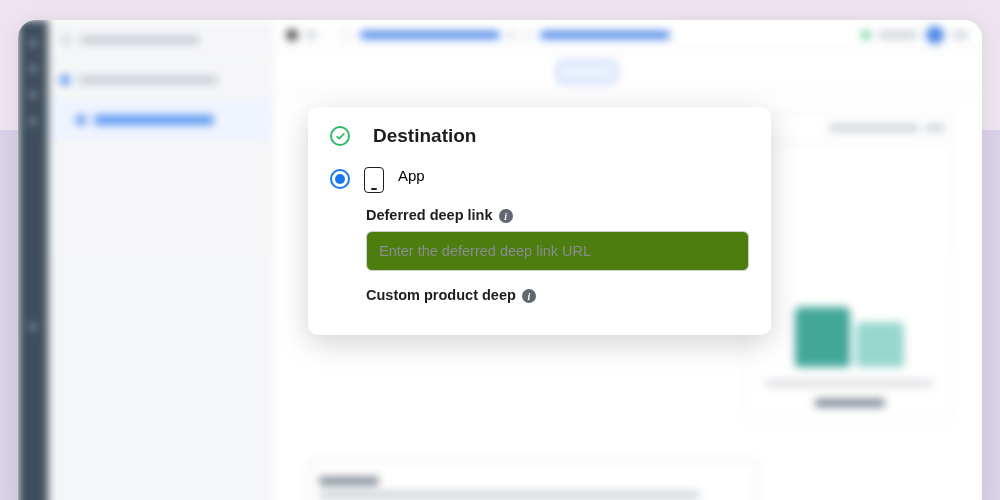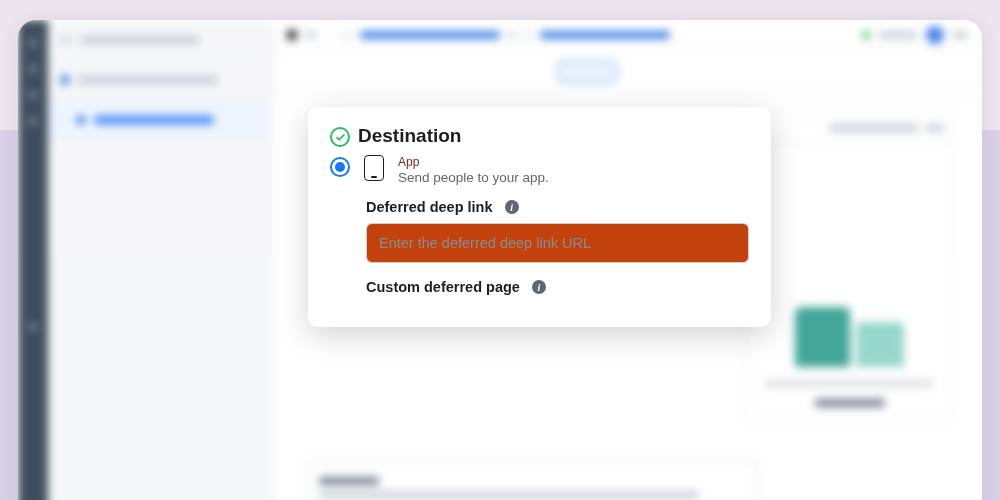--- a/index.html
+++ b/index.html
@@ -91,21 +91,21 @@
     top: 87px;
     left: 290px;
     width: 463px;
     background: #fff;
     border-radius: 10px;
     box-shadow: 0 8px 30px rgba(0,0,0,0.18);
     padding: 18px 22px 24px 22px;
     z-index: 10;
   }
   .modal-header {
-    display: flex; align-items: flex-end; gap: 8px; margin-bottom: 8px;
+    display: flex; align-items: center; gap: 23px; margin-bottom: 20px;
   }
   .check-circle {
     width: 20px; height: 20px; border: 2px solid #2abb67; border-radius: 50%;
     display:flex;align-items:center;justify-content:center;flex:none;
   }
   .check-circle svg { width:11px; height:11px; }
   .modal h2 {
     font-size: 19px; font-weight: 700; color: #1c1e21;
   }
   .modal-desc {
@@ -120,36 +120,36 @@
     width:20px;height:20px;border-radius:50%;border:2px solid #1877f2;
     display:flex;align-items:center;justify-content:center;flex:none;margin-top:2px;
     cursor:pointer;
   }
   .radio .dot{width:10px;height:10px;border-radius:50%;background:#1877f2;}
   .phone-icon{
     width:20px;height:26px;border:1.6px solid #1c1e21;border-radius:4px;flex:none;
     position:relative;margin-top:0px;
   }
   .phone-icon::after{content:"";position:absolute;bottom:2px;left:50%;transform:translateX(-50%);width:6px;height:1.6px;background:#1c1e21;border-radius:1px;}
-  .option-text .t1{font-size:12px;color:#7f1d1d;font-weight:400;}
+  .option-text .t1{font-size:15px;color:#000000;font-weight:400;text-align:center;}
   .option-text .t2{font-size:13.5px;color:#606770;margin-top:1px;}
   
   .field-group{margin:12px 0 0 36px;}
   .field-group + .field-group{margin-top:16px;}
   .field-label{
-    font-size:14.5px;font-weight:700;color:#1c1e21;display:flex;align-items:center;gap:12px;margin-bottom:8px;
+    font-size:14.5px;font-weight:700;color:#1c1e21;display:flex;align-items:flex-end;gap:6px;margin-bottom:8px;
   }
   .info-icon{
     width:14px;height:14px;border-radius:50%;background:#606770;color:#fff;
     display:inline-flex;align-items:center;justify-content:center;font-size:10px;font-weight:700;font-style:italic;font-family:Georgia,serif;
     cursor:default;
   }
   .text-input{
     width:100%;height:40px;border:1px solid #ccd0d5;border-radius:6px;
-    padding:0 12px;font-size:14.5px;color:#1c1e21;background:#c2410c;
+    padding:0 12px;font-size:14.5px;color:#1c1e21;background:#4d7c0f;
   }
   .text-input::placeholder{color:#8a8d91;}
 </style>
 </head>
 <body>
 
 <div class="backdrop-band"></div>
 
 <div class="app-frame">
   <div class="blurred">
@@ -222,32 +222,31 @@
       <h2>Destination</h2>
     </div>
 
     <div class="option-row">
       <span class="radio">
           <span class="dot"></span>
         </span>
       <span class="phone-icon"></span>
       <div class="option-text">
         <div class="t1">App</div>
-        <div class="t2">Send people to your app.</div>
       </div>
     </div>
 
     <div class="field-group">
       <div class="field-label">
         <span>Deferred deep link</span>
         <span class="info-icon">i</span>
       </div>
       <input class="text-input" type="text" placeholder="Enter the deferred deep link URL" style="">
     </div>
 
     <div class="field-group">
       <div class="field-label">
-        <span>Custom deferred page</span>
+        <span>Custom product deep</span>
         <span class="info-icon">i</span>
       </div>
     </div>
   </div>
 </div>
 
 </body></html>

